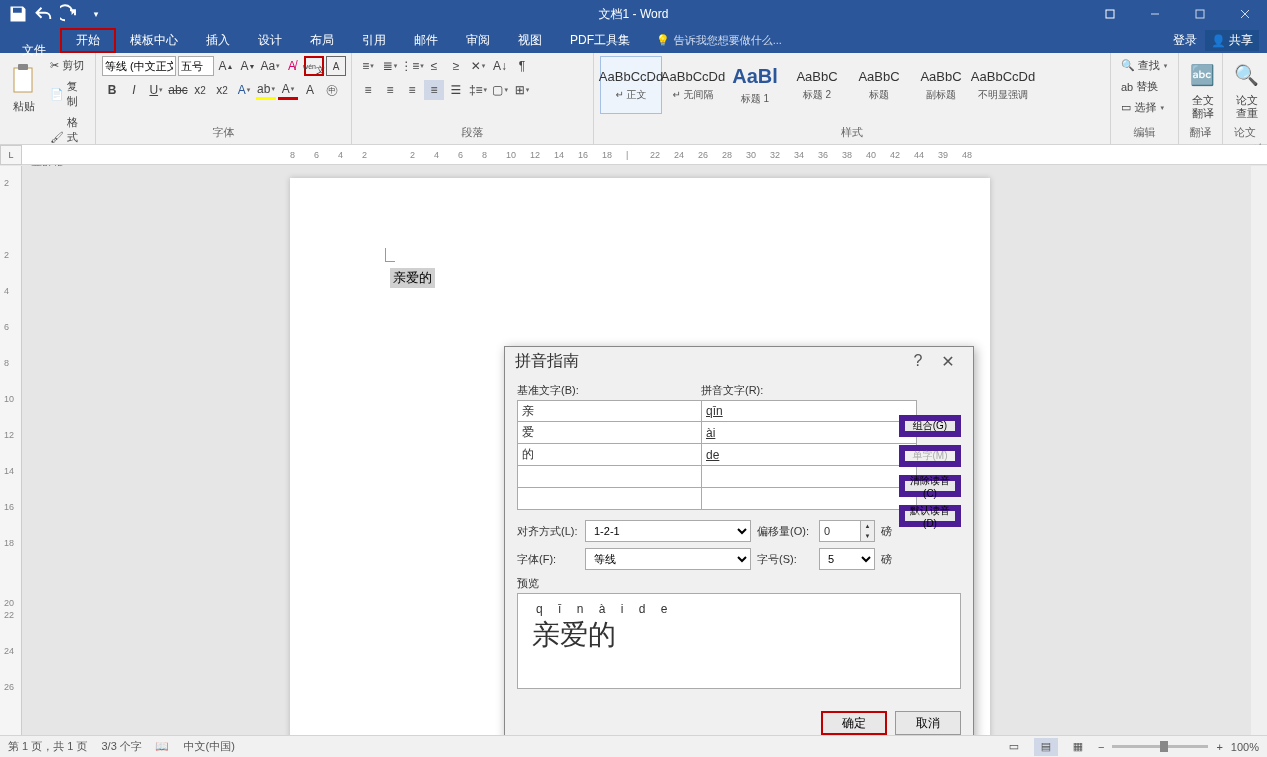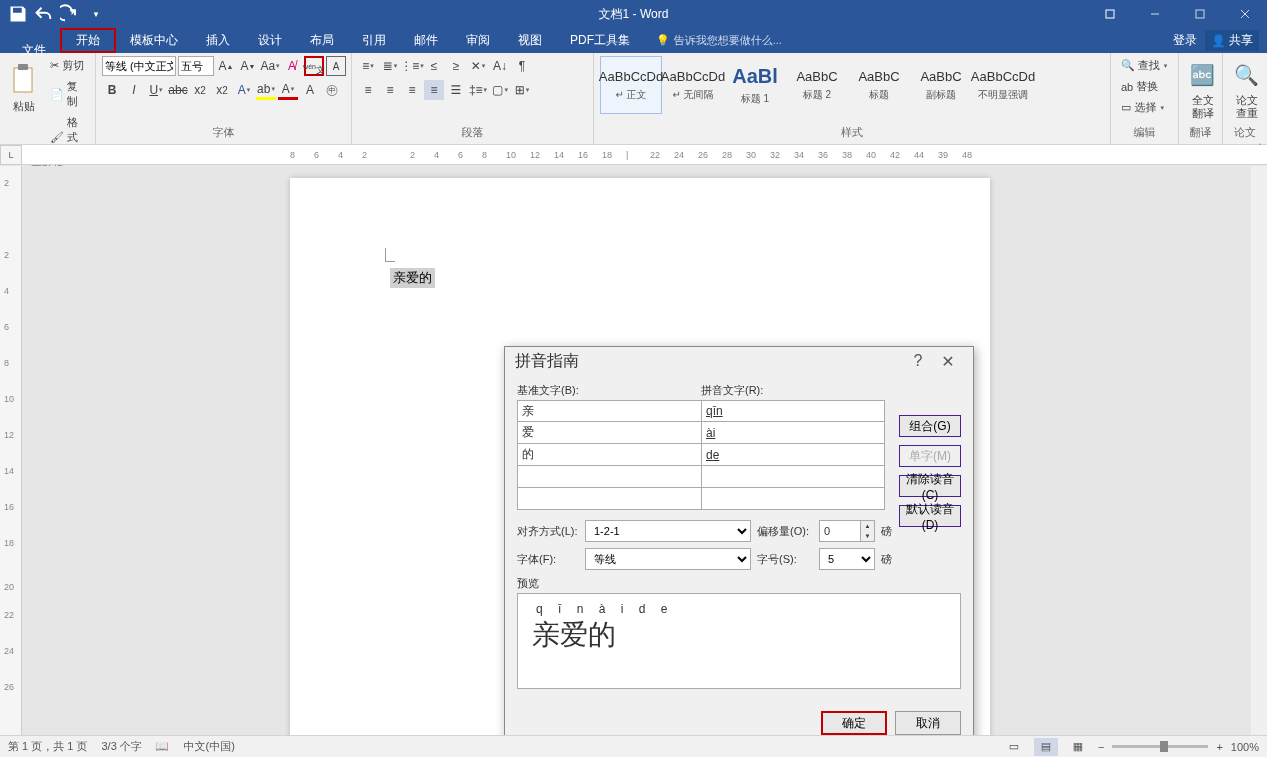--- a/index.html
+++ b/index.html
@@ -65,24 +65,24 @@
 .dialog-title .spacer { flex: 1; }
 .dialog-title .dbtn { width: 30px; height: 28px; display: flex; align-items: center; justify-content: center; cursor: pointer; color: #555; }
 .dialog-body { padding: 8px 12px 12px; }
 .dlg-label-row { display: flex; margin-bottom: 2px; }
 .dlg-label-row .lbl1 { width: 184px; font-size: 11px; }
 .dlg-label-row .lbl2 { font-size: 11px; }
 .pinyin-table { display: flex; flex-direction: column; margin-bottom: 10px; }
 .pinyin-row { display: flex; }
 .pinyin-cell { border: 1px solid #aaa; height: 22px; padding: 2px 4px; background: #fff; font-size: 12px; display: flex; align-items: center; }
 .pinyin-cell.base { width: 184px; border-right: none; }
-.pinyin-cell.ruby { width: 184px; text-decoration: underline; }
+.pinyin-cell.ruby { width: 216px; text-decoration: underline; }
 .pinyin-row + .pinyin-row .pinyin-cell { border-top: none; }
 .side-btns { position: absolute; right: 12px; top: 40px; display: flex; flex-direction: column; gap: 8px; }
-.side-btn { width: 62px; height: 22px; border: 1px solid #4c1d95; background: #e8e8e8; font-size: 12px; cursor: pointer; display: flex; align-items: center; justify-content: center; }
+.side-btn { width: 62px; height: 22px; border: 6px solid #4c1d95; background: #e8e8e8; font-size: 10px; cursor: pointer; display: flex; align-items: center; justify-content: center; }
 .side-btn.disabled { color: #aaa; background: #f0f0f0; }
 .dlg-ctrl-row { display: flex; align-items: center; gap: 6px; margin-bottom: 6px; font-size: 11px; }
 .dlg-ctrl-row label { width: 62px; }
 .dlg-select { height: 22px; border: 1px solid #aaa; background: #fff; font-size: 11px; padding: 0 4px; }
 .dlg-select.wide { width: 166px; }
 .dlg-select.narrow { width: 56px; }
 .dlg-spinner { width: 56px; height: 22px; border: 1px solid #aaa; background: #fff; display: flex; align-items: center; padding: 0 4px; font-size: 11px; position: relative; }
 .dlg-spinner .spin { position: absolute; right: 0; top: 0; bottom: 0; width: 14px; display: flex; flex-direction: column; }
 .dlg-spinner .spin div { flex: 1; border-left: 1px solid #aaa; display: flex; align-items: center; justify-content: center; font-size: 6px; cursor: pointer; background: #eee; }
 .preview-box { border: 1px solid #aaa; background: #fff; height: 96px; padding: 8px 14px; }
@@ -389,21 +389,21 @@
       <span class="ruler-v-tick" style="top: 48px;"></span>
       <span class="ruler-v-tick" style="top: 84px;">2</span>
       <span class="ruler-v-tick" style="top: 120px;">4</span>
       <span class="ruler-v-tick" style="top: 156px;">6</span>
       <span class="ruler-v-tick" style="top: 192px;">8</span>
       <span class="ruler-v-tick" style="top: 228px;">10</span>
       <span class="ruler-v-tick" style="top: 264px;">12</span>
       <span class="ruler-v-tick" style="top: 300px;">14</span>
       <span class="ruler-v-tick" style="top: 336px;">16</span>
       <span class="ruler-v-tick" style="top: 372px;">18</span>
-      <span class="ruler-v-tick" style="top: 416px;">20</span>
+      <span class="ruler-v-tick" style="top: 432px;">20</span>
       <span class="ruler-v-tick" style="top: 444px;">22</span>
       <span class="ruler-v-tick" style="top: 480px;">24</span>
       <span class="ruler-v-tick" style="top: 516px;">26</span>
     </div>
   <div class="page">
     <div class="cursor-mark"></div>
     <span class="sel-text">亲爱的</span>
   </div>
 
   <div class="dialog">

